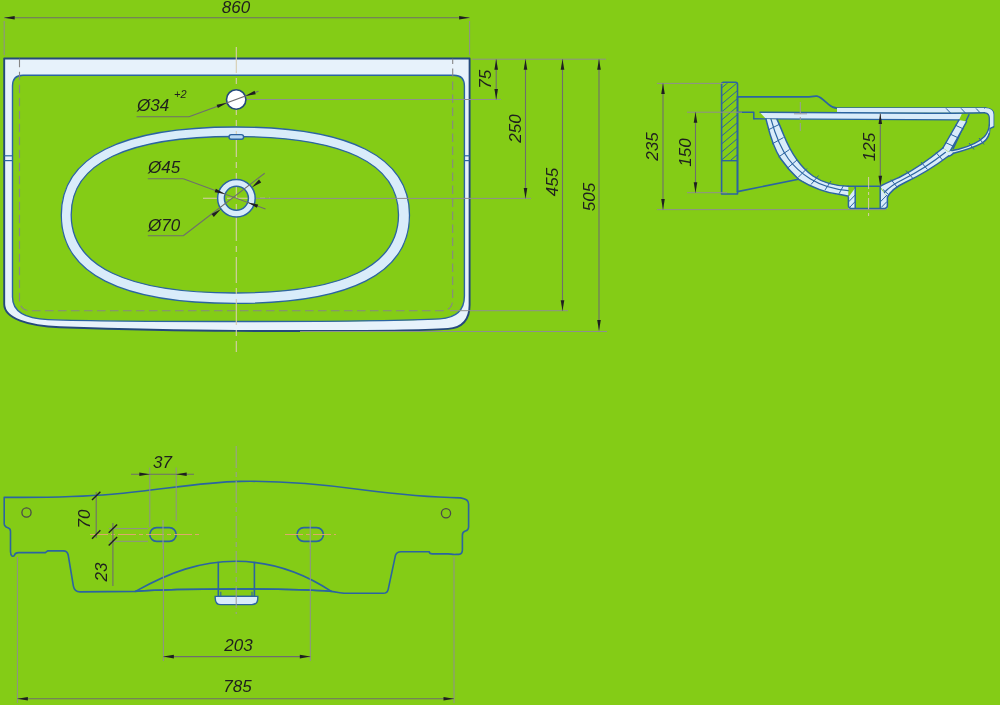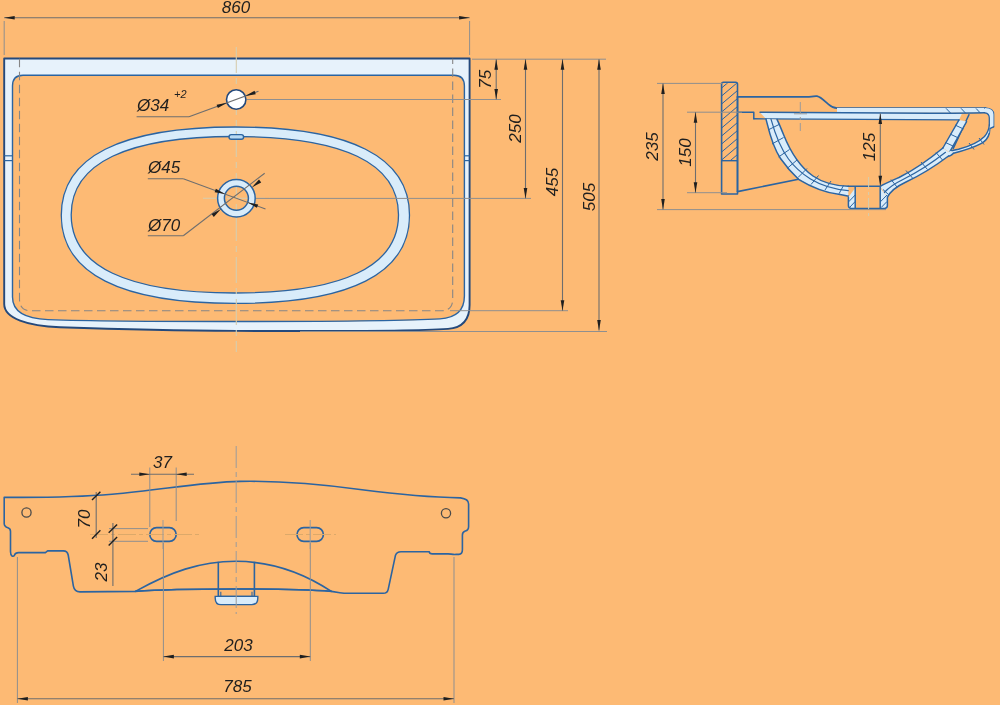--- a/index.html
+++ b/index.html
@@ -1,16 +1,16 @@
 <!DOCTYPE html>
 <html><head>
 <meta charset="utf-8">
 <style>
   html,body{margin:0;padding:0;background:#ffffff;}
-  .page{width:1000px;height:705px;position:relative;background:#fdba74;overflow:hidden;}
+  .page{width:1000px;height:705px;position:relative;background:#84cc16;overflow:hidden;}
   text{font-family:"Liberation Sans", sans-serif;}
 </style>
 </head>
 <body>
 <div class="page">
 <svg width="1000" height="705" viewBox="0 0 1000 705" xmlns="http://www.w3.org/2000/svg">
 
 <path d="M4.2,58.5 H469.6 V305 C469.6,319 463,327.8 448,328.9 C404,331.6 300,331.2 236,330.9 C165,330.6 100,328.6 60,327.2 C28,326.1 4.2,318.5 4.2,304 Z M12.5,86 Q12.5,75.3 23,75.3 H453.9 Q464.4,75.3 464.4,86 V296 C464.4,310 456,317.8 440,318.9 C395,321.5 310,321.5 236,321.5 C165,321.5 95,321.2 48,319.6 C25,318.7 12.5,311 12.5,297 Z" fill="#e7f2fb" fill-rule="evenodd" stroke="none"></path>
 
 <path d="M4.2,58.5 H469.6 V305 C469.6,319 463,327.8 448,328.9 C404,331.6 300,331.2 236,330.9 C165,330.6 100,328.6 60,327.2 C28,326.1 4.2,318.5 4.2,304 Z" fill="none" stroke="#24497c" stroke-width="1.9" stroke-linejoin="round" stroke-linecap="round"></path>

